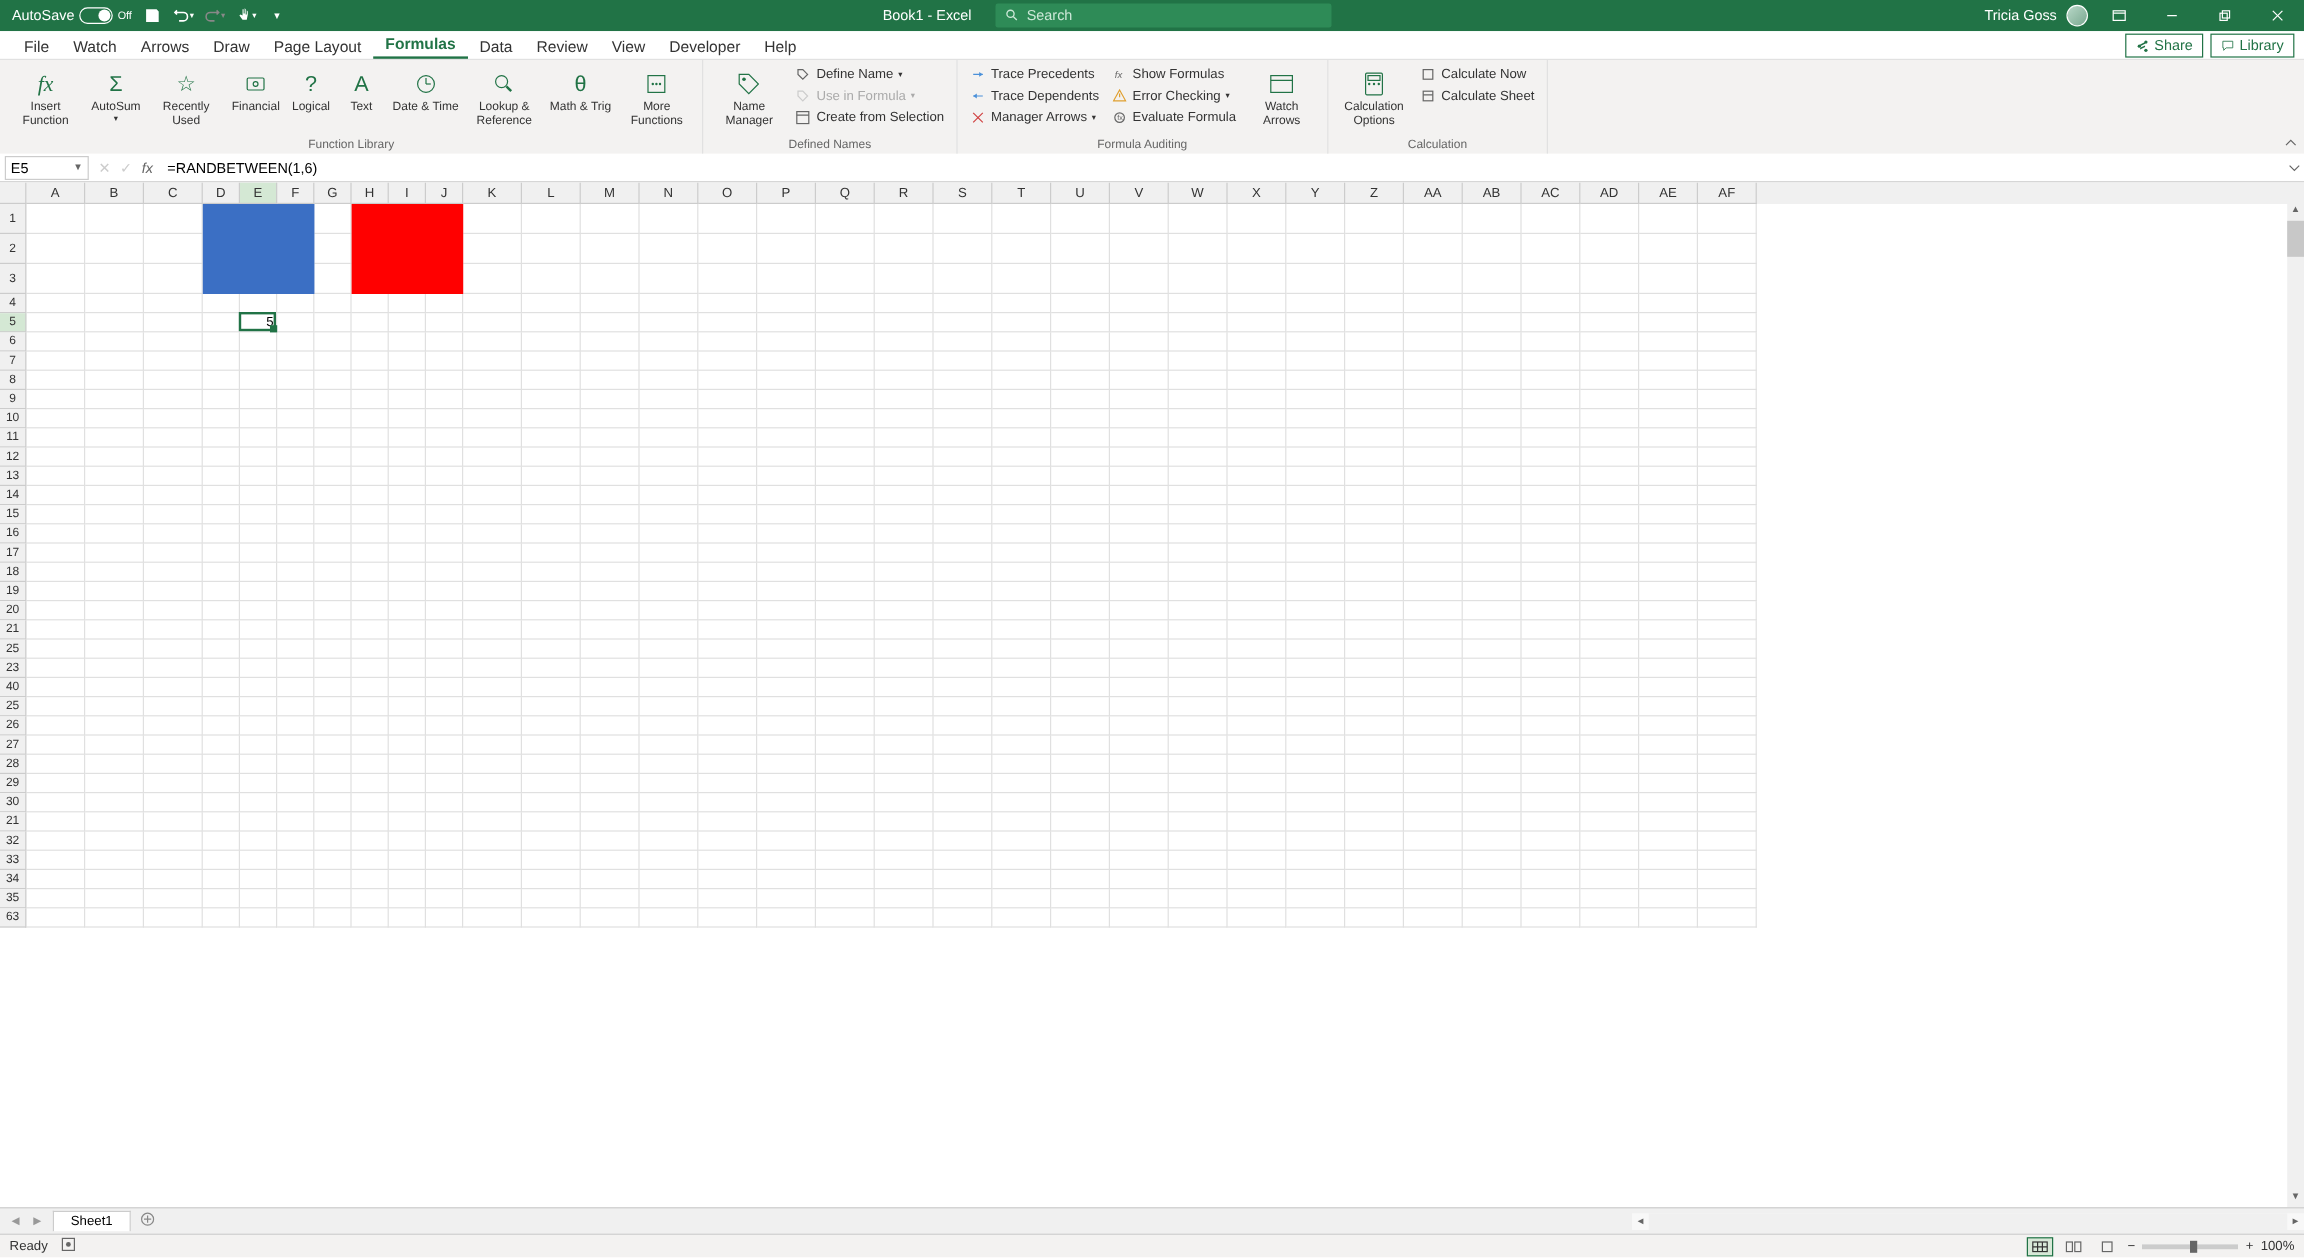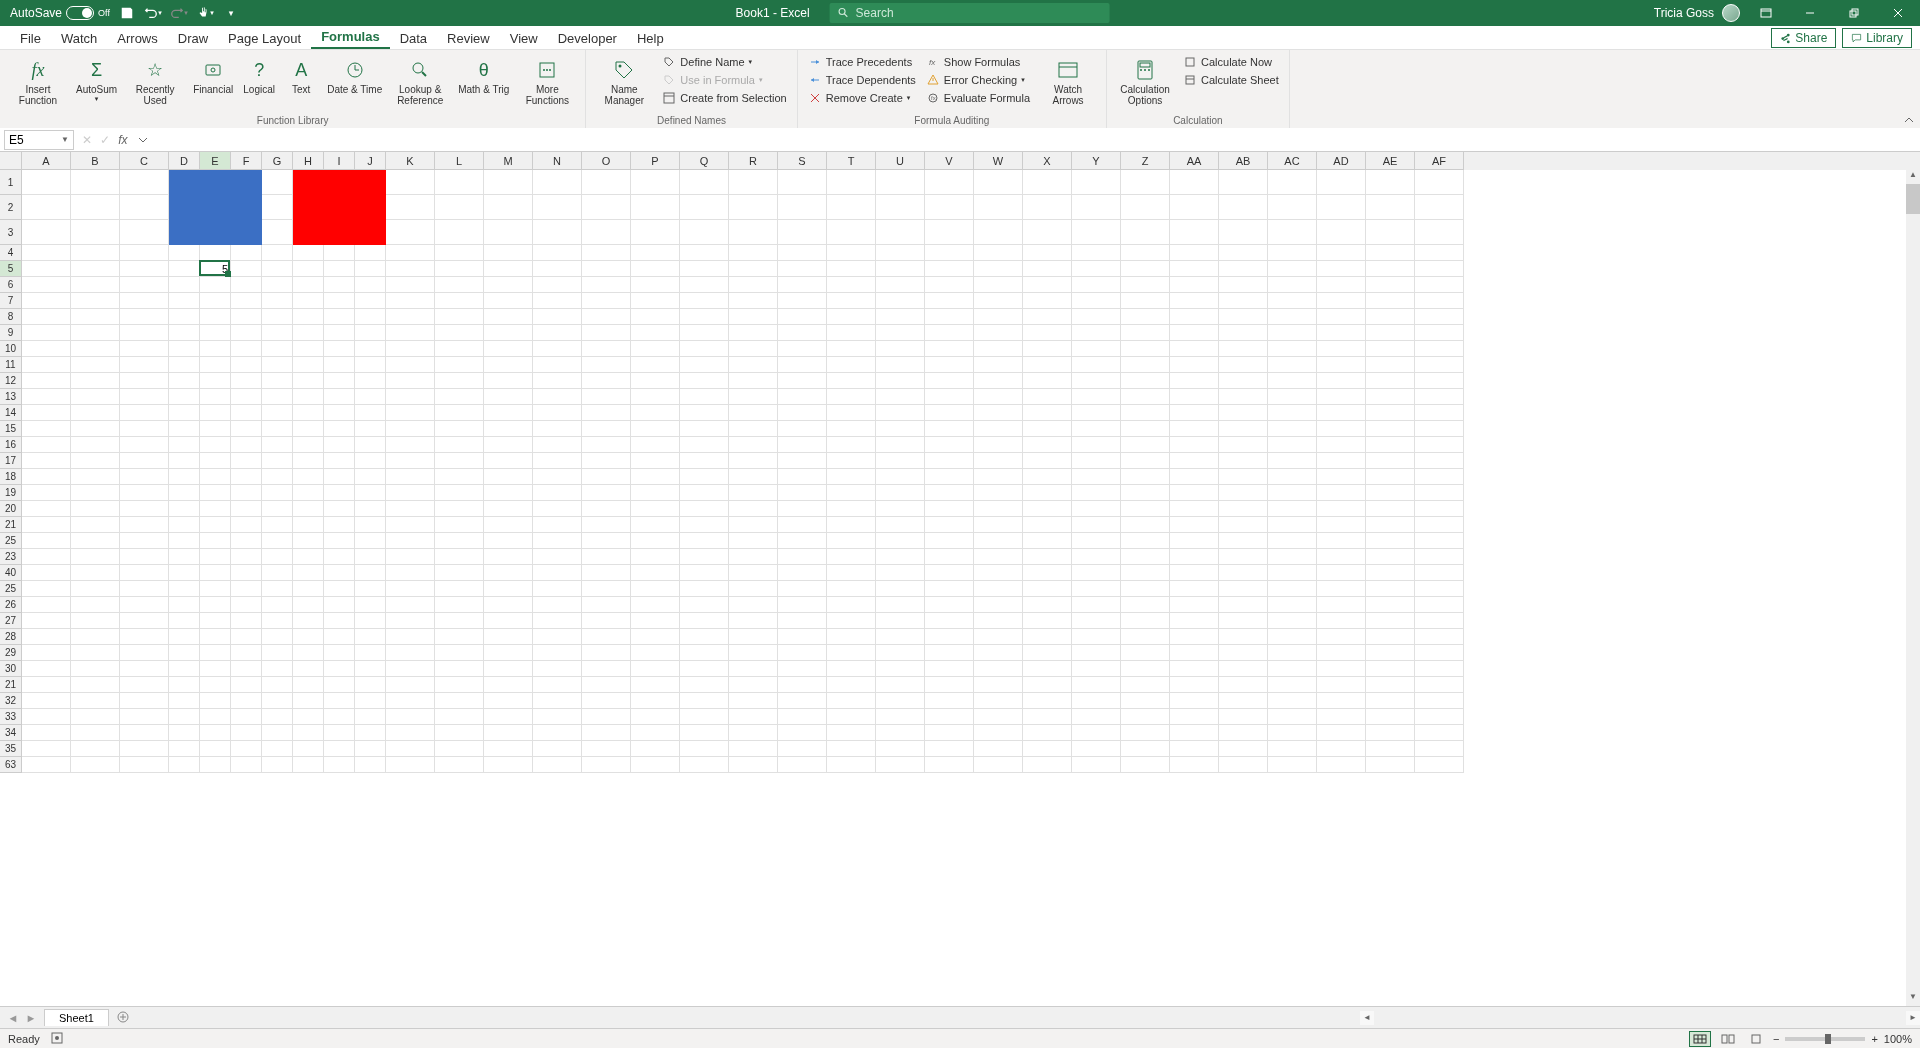--- a/index.html
+++ b/index.html
@@ -336,21 +336,21 @@
           </span>
           <span>Trace Dependents</span>
         </div>
         <div class="small-btn">
           <span class="small-btn-icon">
             <svg width="12" height="12" viewBox="0 0 12 12">
                 <line x1="2" y1="2" x2="10" y2="10" stroke="#d04040"></line>
                 <line x1="10" y1="2" x2="2" y2="10" stroke="#d04040"></line>
               </svg>
           </span>
-          <span>Remove Create</span>
+          <span>Manager Arrows</span>
           <span style="font-size:7px;">▾</span>
         </div>
       </div>
       <div class="small-btn-col">
         <div class="small-btn">
           <span class="small-btn-icon">
             <svg width="12" height="12" viewBox="0 0 12 12">
                 <text x="2" y="9" font-size="8" fill="#666" font-style="italic">fx</text>
               </svg>
           </span>
@@ -436,20 +436,21 @@
 <div class="formula-row">
   <div class="name-box">
     <span>E5</span>
     <span class="name-box-arrow">▼</span>
   </div>
   <div class="fx-controls">
     <span style="color:#ccc;">✕</span>
     <span style="color:#ccc;">✓</span>
     <span class="fx-label">fx</span>
   </div>
+  <input class="formula-input" value="=RANDBETWEEN(1,6)" style="">
   <span class="formula-expand">
     <svg width="10" height="8" viewBox="0 0 10 8">
         <polyline points="1,2 5,6 9,2" fill="none" stroke="#666"></polyline>
       </svg>
   </span>
 </div>
 
 <div class="grid-wrap">
   <div class="col-headers">
     <div class="corner-box"></div>

